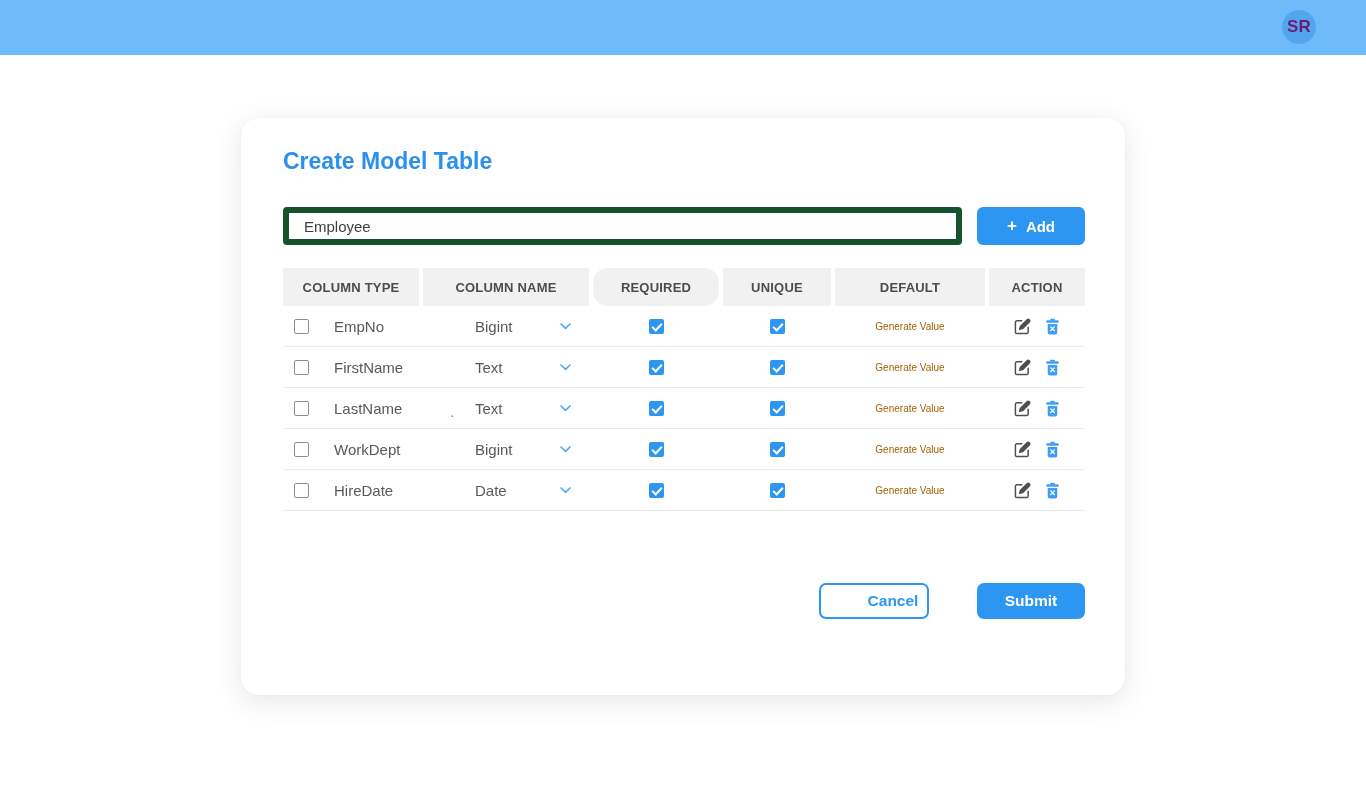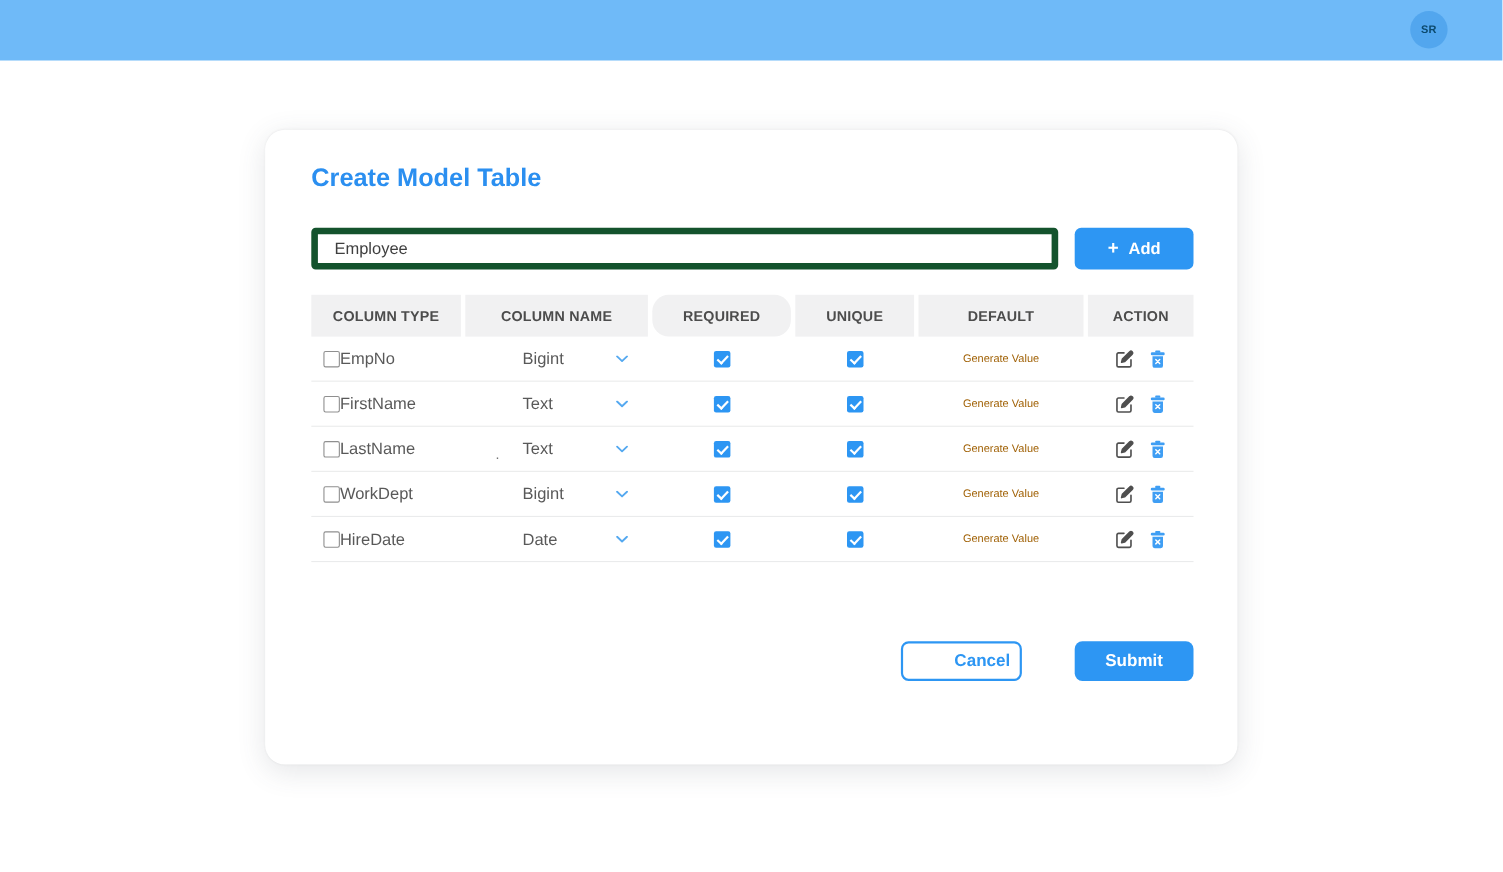--- a/index.html
+++ b/index.html
@@ -11,22 +11,22 @@
   }
 
   
   .topbar {
     position:absolute; top:0; left:0; width:1366px; height:55px;
     background:#6fbaf8;
   }
   .avatar {
     position:absolute; top:10px; right:50px;
     width:34px; height:34px; border-radius:50%;
-    background:#52a6ee; color:#0c4a6e;
-    font-size:10px; font-weight:700; letter-spacing:.3px;
+    background:#52a6ee; color:#701a75;
+    font-size:17px; font-weight:700; letter-spacing:.3px;
     display:flex; align-items:center; justify-content:center;
     cursor:pointer;
   }
 
   
   .card {
     position:absolute; left:241px; top:118px;
     width:884px; height:577px;
     background:#ffffff; border-radius:18px;
     box-shadow:0 6px 26px rgba(70,80,95,.14), 0 0 2px rgba(0,0,0,.05);
@@ -62,21 +62,21 @@
     display:flex; align-items:center; justify-content:center;
   }
   .w1 { flex:0 0 166px; } .w2 { flex:0 0 136px; } .w3 { flex:0 0 126px;border-radius:15px; }
   .w4 { flex:0 0 108px; } .w5 { flex:0 0 150px; } .w6 { flex:0 0 96px; }
 
   .trow {
     display:flex; gap:4px; height:41px; align-items:stretch;
     border-bottom:1px solid #eaebec;
   }
   .cell { display:flex; align-items:center; }
-  .c1 { padding-left:11px; position:relative; }
+  .c1 { padding-left:11px; gap:25px; position:relative; }
   .c2 { padding:0 18px 0 22px; justify-content:space-between; cursor:pointer; }
   .c3,.c4,.c5 { justify-content:center; }
   .c6 { justify-content:center; gap:14px; }
 
   .rowname, .type-text { font-size:15px; color:#595959; }
   .default-text { font-size:10px; color:#a16207; }
   .stray { position:absolute; right:-5px; bottom:8px; font-size:13px; color:#737373; }
 
   
   .cb {

